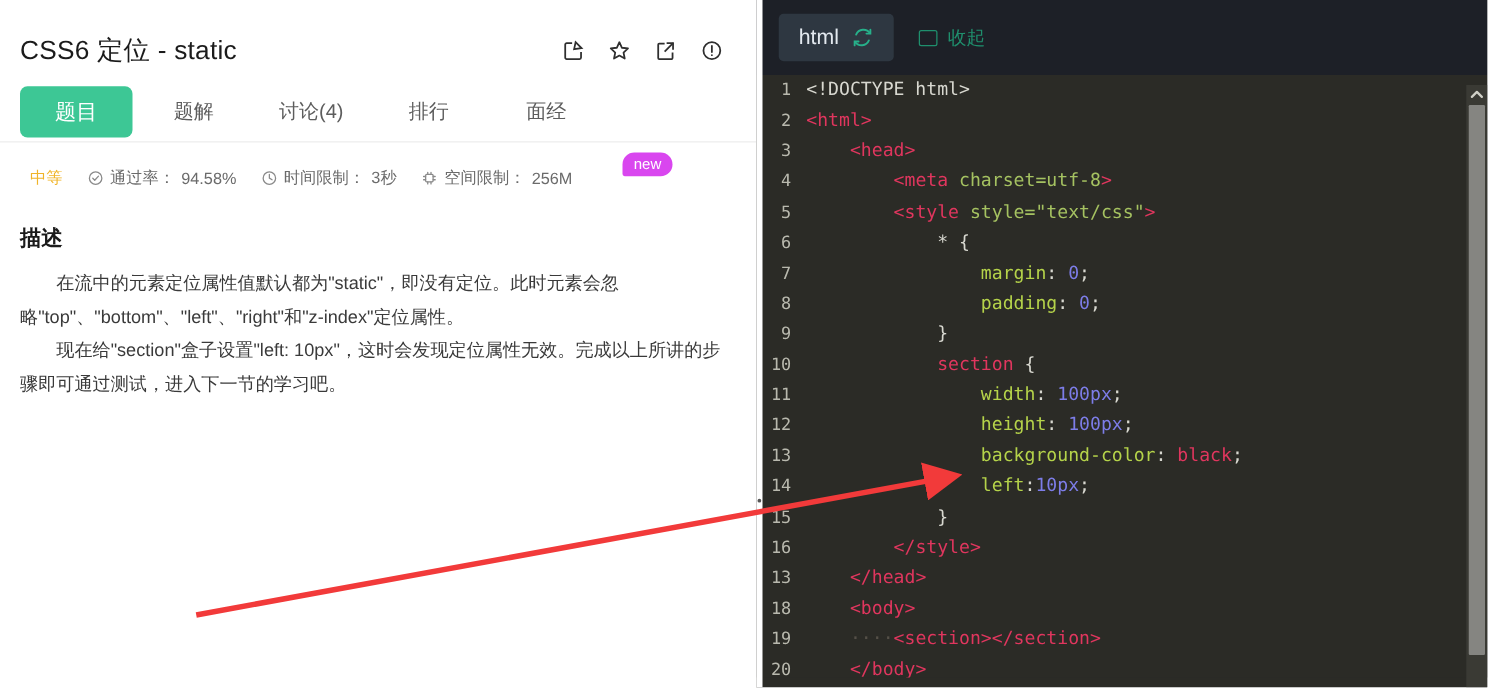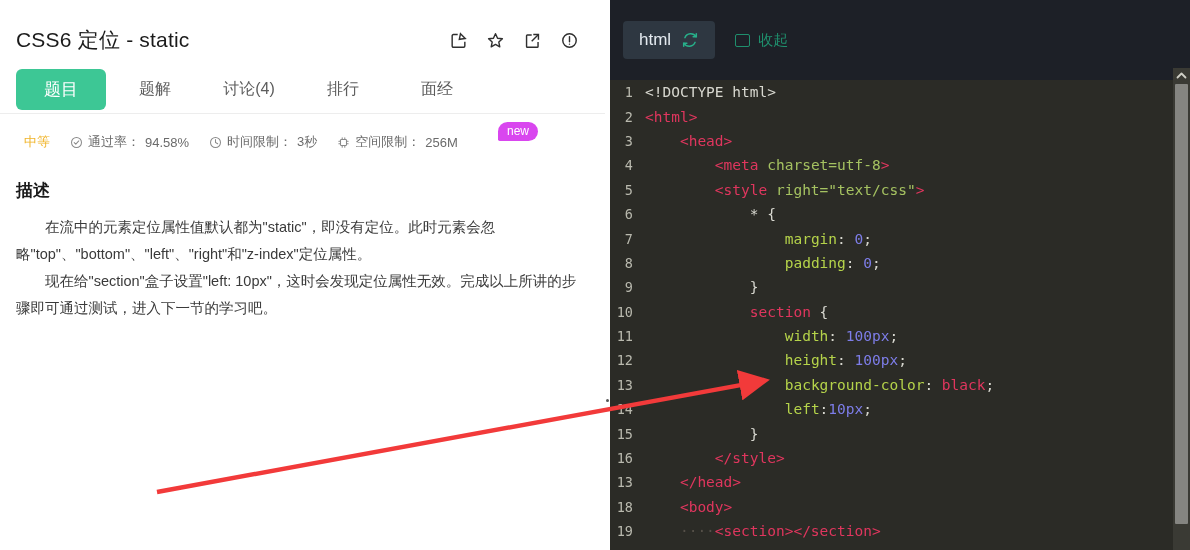--- a/index.html
+++ b/index.html
@@ -84,21 +84,21 @@
     color:#3a3a3a;
   }
   .desc-body p { text-indent:2em; }
 
   
   .right-panel {
     width:585px; height:550px; background:#2b2b26;
     position:relative; overflow:hidden;
   }
   .editor-header {
-    height:80px; background:#1d2027; display:flex; align-items:center;
+    height:60px; background:#1d2027; display:flex; align-items:center;
     padding-left:18px; gap:14px;
   }
   .lang-tab {
     display:flex; align-items:center; gap:10px;
     background:#2e3741; border-radius:4px;
     padding:9px 16px; cursor:pointer;
   }
   .lang-tab .lang-name { color:#e3e9ef; font-size:17px; }
   .reset-icon { width:18px; height:18px; color:#27b08a; display:block; }
   .reset-icon svg { display:block; width:18px; height:18px; }
@@ -258,21 +258,21 @@
         <span class="collapse-box"></span>
         <span class="collapse-label">收起</span>
       </div>
     </div>
 
     <div class="code-area" id="code-area">
         <div class="code-line"><span class="ln">1</span><span style="white-space: pre;"><span class="code-txt">&lt;!DOCTYPE html&gt;</span></span></div>
         <div class="code-line"><span class="ln">2</span><span style="white-space: pre;"><span class="tag">&lt;html&gt;</span></span></div>
         <div class="code-line"><span class="ln">3</span><span style="white-space: pre;">    <span class="tag">&lt;head&gt;</span></span></div>
         <div class="code-line"><span class="ln">4</span><span style="white-space: pre;">        <span class="tag">&lt;meta </span><span class="attr">charset=utf-8</span><span class="tag">&gt;</span></span></div>
-        <div class="code-line"><span class="ln">5</span><span style="white-space: pre;">        <span class="tag">&lt;style </span><span class="attr">right=</span><span class="str">"text/css"</span><span class="tag">&gt;</span></span></div>
+        <div class="code-line"><span class="ln">5</span><span style="white-space: pre;">        <span class="tag">&lt;style </span><span class="attr">style=</span><span class="str">"text/css"</span><span class="tag">&gt;</span></span></div>
         <div class="code-line"><span class="ln">6</span><span style="white-space: pre;">            <span class="code-txt">* {</span></span></div>
         <div class="code-line"><span class="ln">7</span><span style="white-space: pre;">                <span class="prop">margin</span><span class="punct">: </span><span class="num">0</span><span class="punct">;</span></span></div>
         <div class="code-line"><span class="ln">8</span><span style="white-space: pre;">                <span class="prop">padding</span><span class="punct">: </span><span class="num">0</span><span class="punct">;</span></span></div>
         <div class="code-line"><span class="ln">9</span><span style="white-space: pre;">            <span class="code-txt">}</span></span></div>
         <div class="code-line"><span class="ln">10</span><span style="white-space: pre;">            <span class="sel">section</span><span class="punct"> {</span></span></div>
         <div class="code-line"><span class="ln">11</span><span style="white-space: pre;">                <span class="prop">width</span><span class="punct">: </span><span class="num">100px</span><span class="punct">;</span></span></div>
         <div class="code-line"><span class="ln">12</span><span style="white-space: pre;">                <span class="prop">height</span><span class="punct">: </span><span class="num">100px</span><span class="punct">;</span></span></div>
         <div class="code-line"><span class="ln">13</span><span style="white-space: pre;">                <span class="prop">background-color</span><span class="punct">: </span><span class="kw">black</span><span class="punct">;</span></span></div>
         <div class="code-line"><span class="ln">14</span><span style="white-space: pre;">                <span class="prop">left</span><span class="punct">:</span><span class="num">10px</span><span class="punct">;</span></span></div>
         <div class="code-line"><span class="ln">15</span><span style="white-space: pre;">            <span class="code-txt">}</span></span></div>

